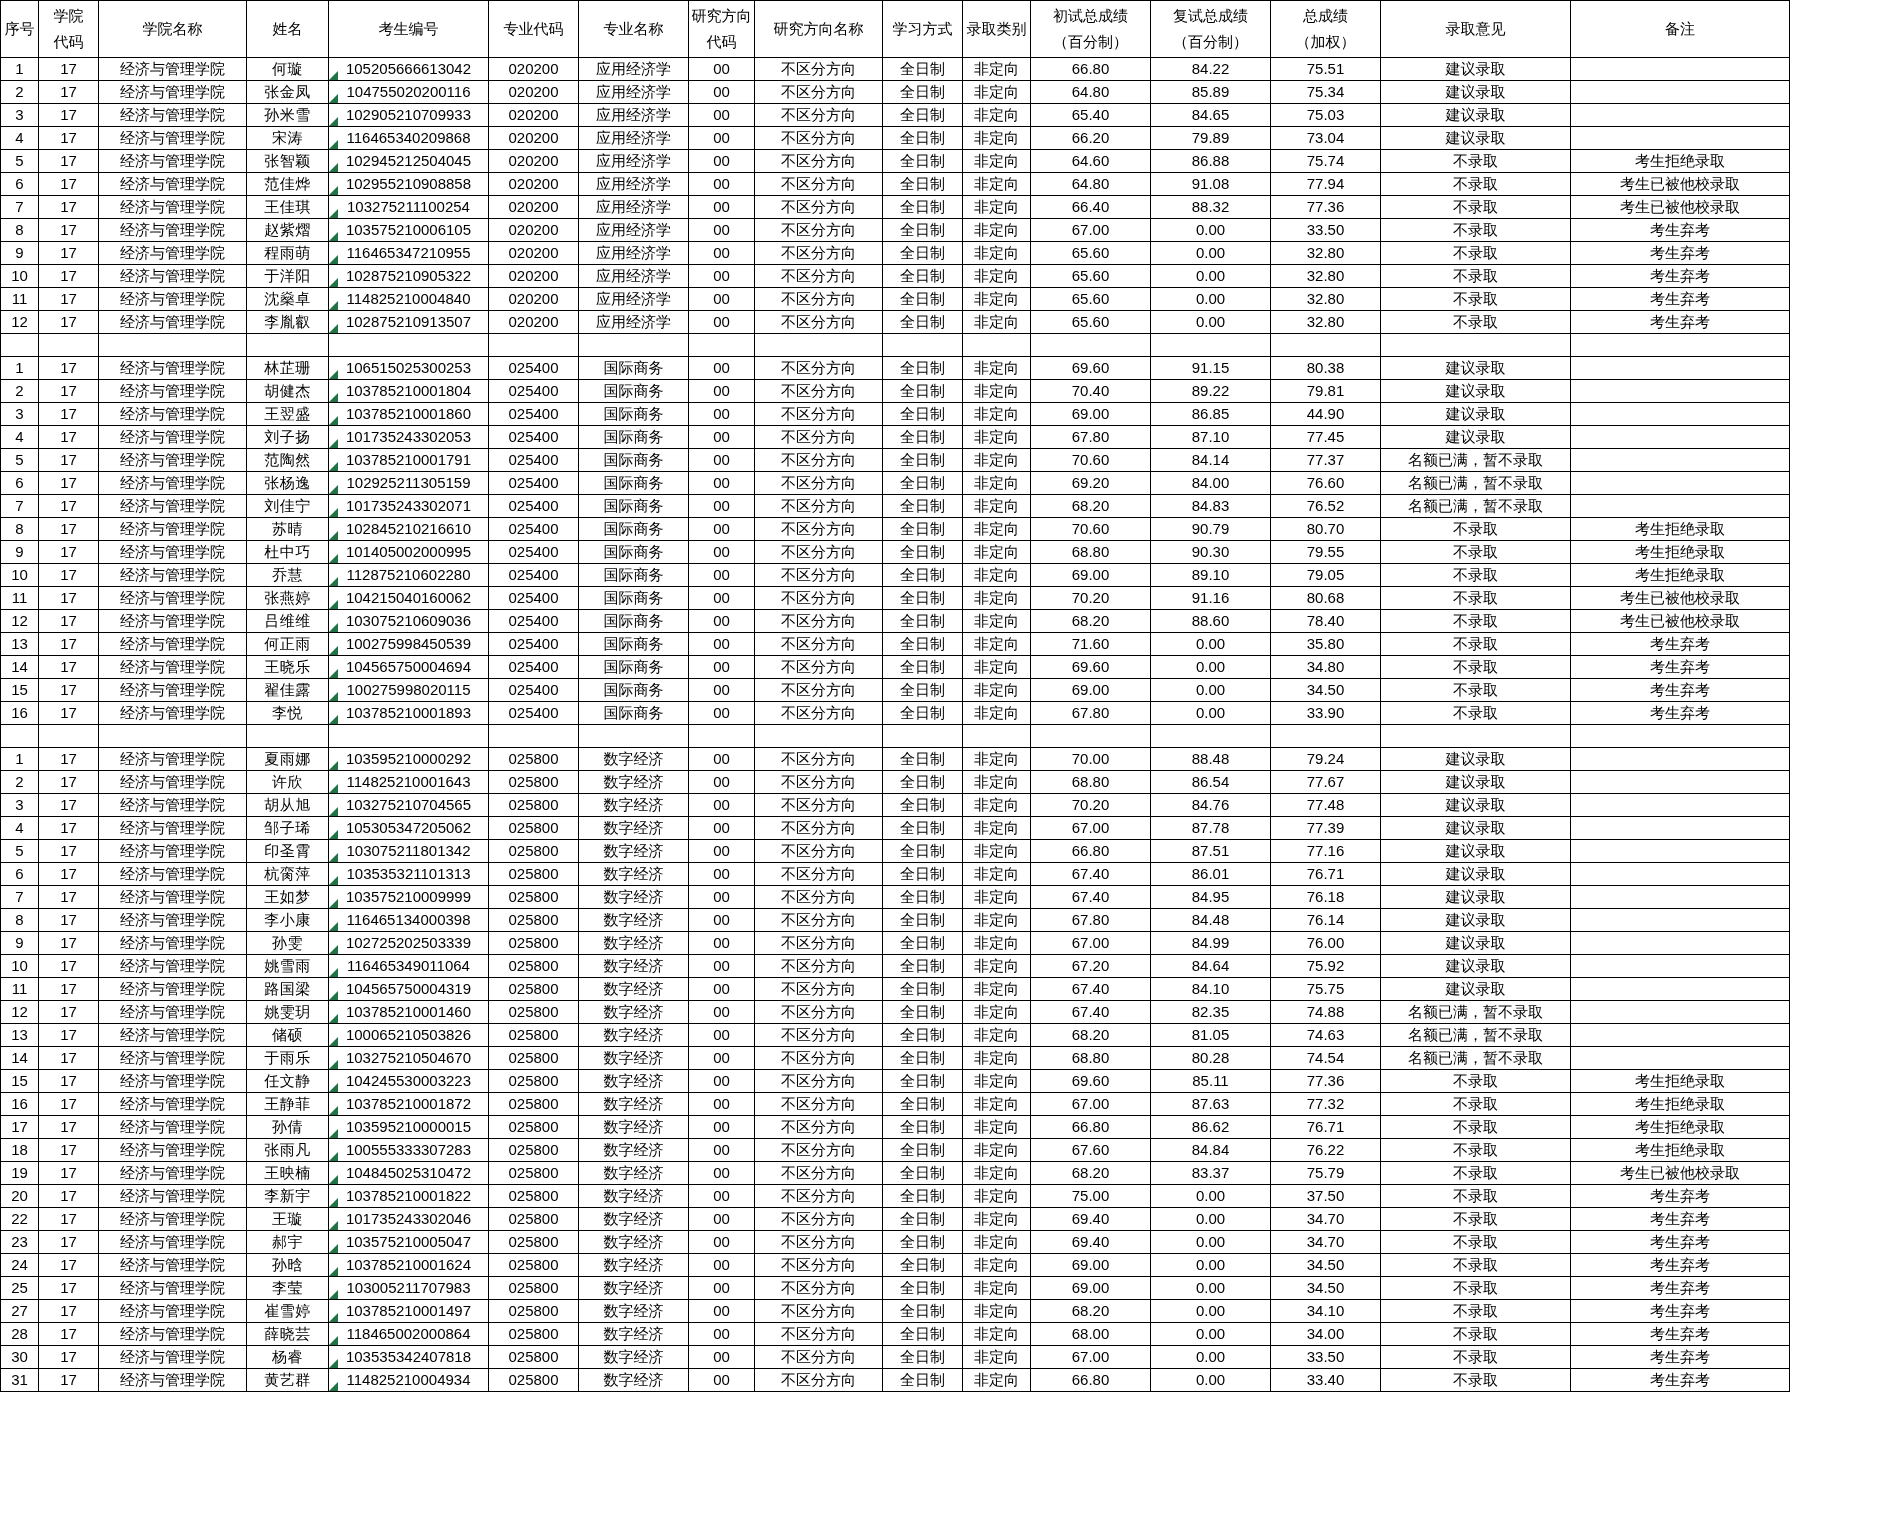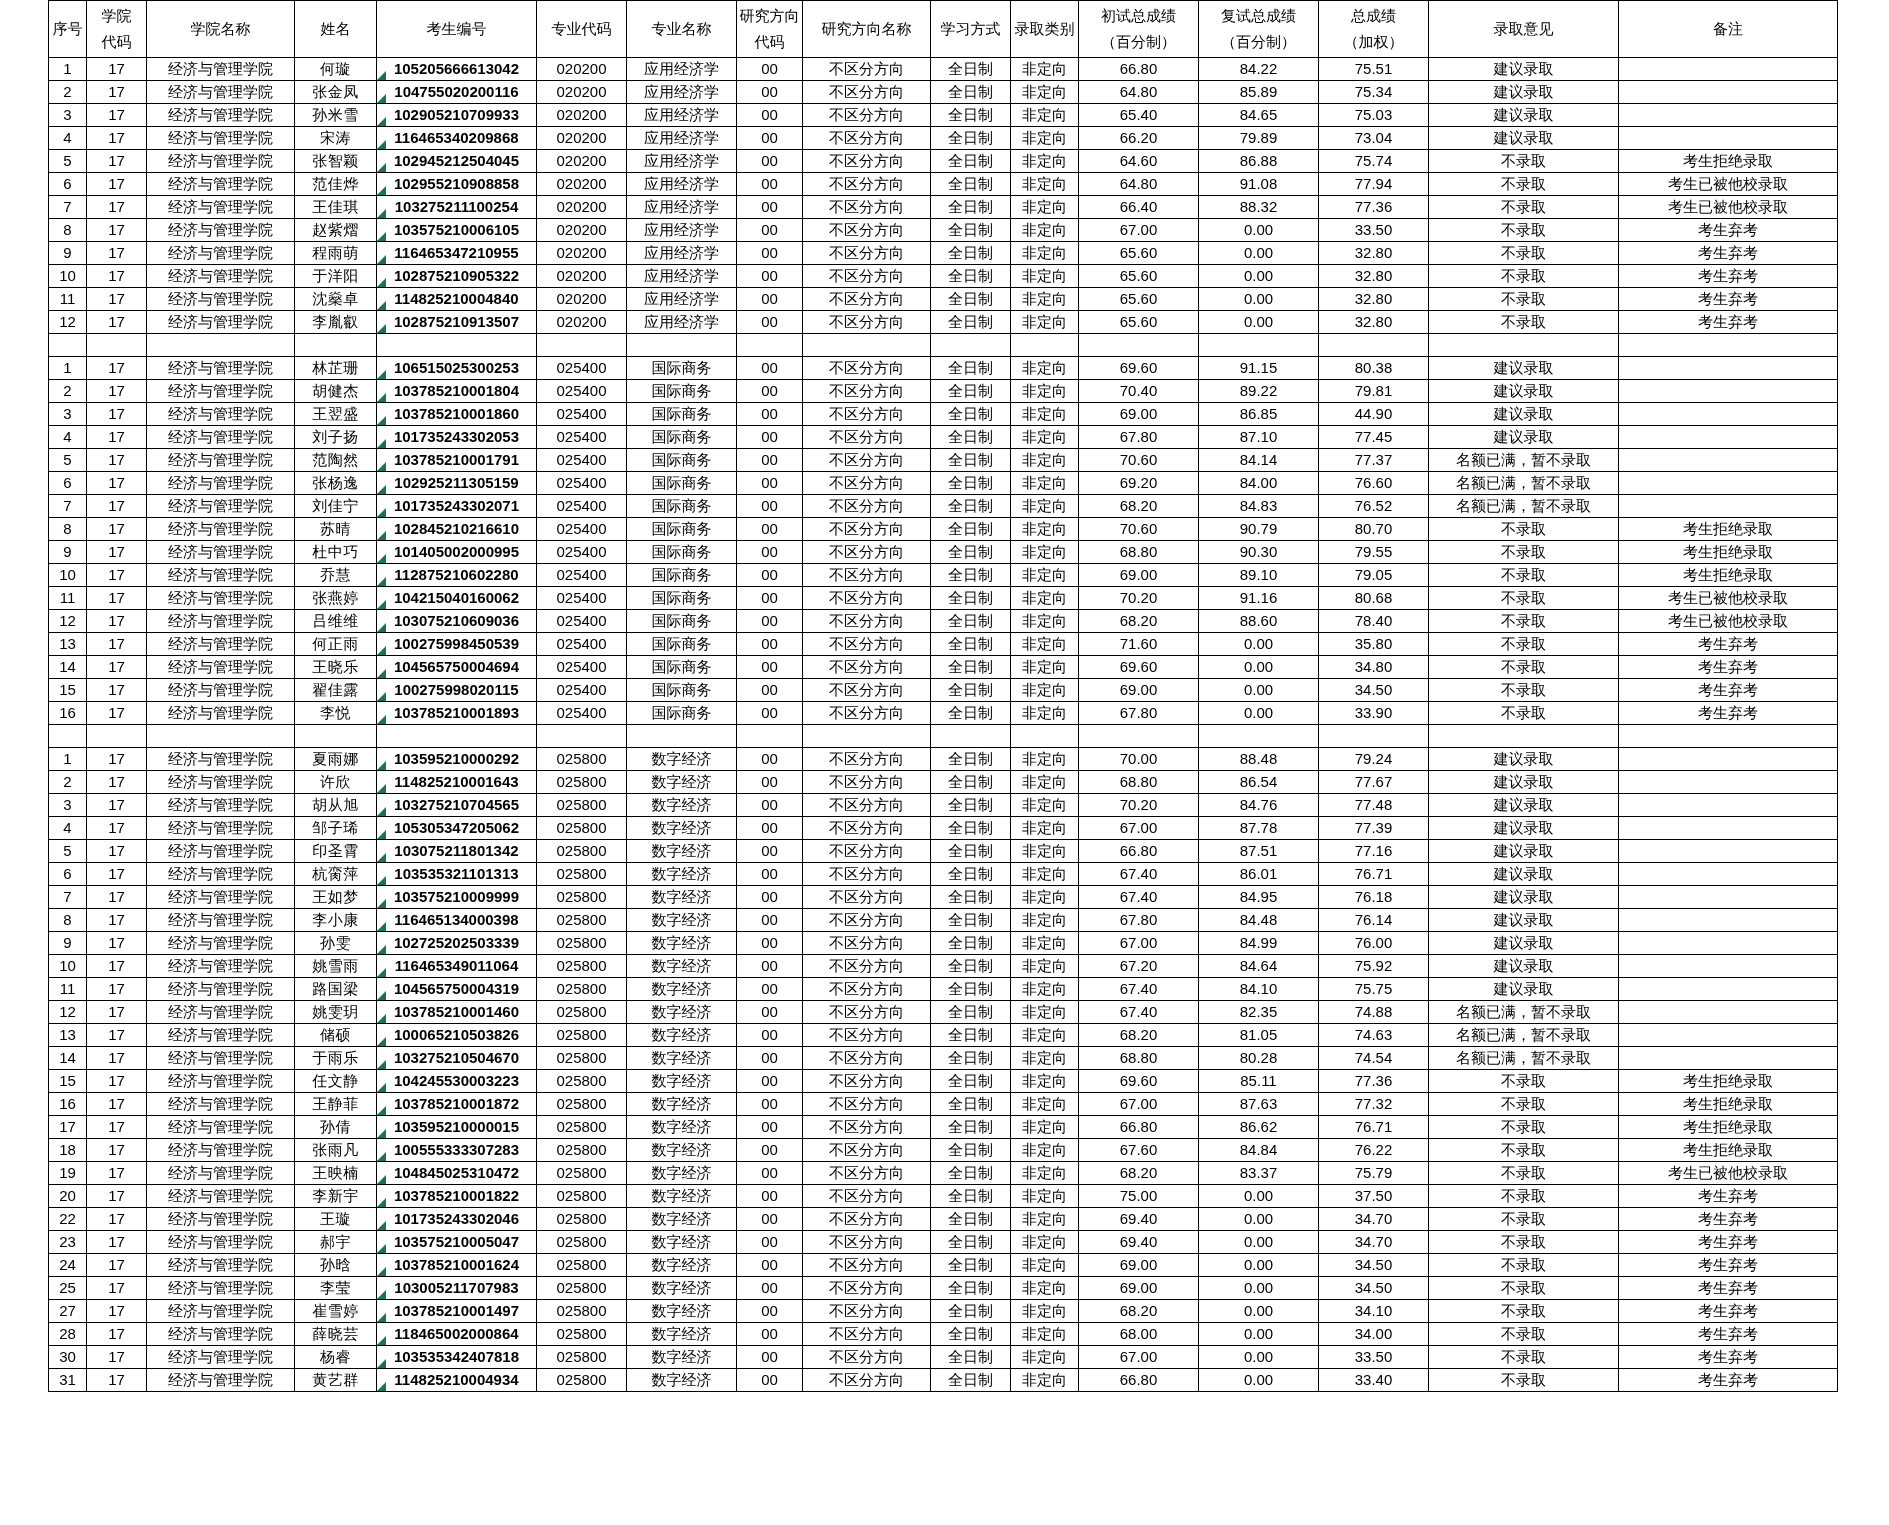--- a/index.html
+++ b/index.html
@@ -14,21 +14,20 @@
   .sheet {
     width: 1889px;
     box-sizing: border-box;
     padding: 0;
   }
   table.grid {
     border-collapse: collapse;
     table-layout: fixed;
     width: 1770px;
     font-size: 15px;
-    margin-left: 48px;
   }
   table.grid th, table.grid td {
     border: 1px solid #000000;
     padding: 0;
     height: 22px;
     line-height: 20px;
     text-align: center;
     vertical-align: middle;
     white-space: nowrap;
     overflow: hidden;
@@ -61,21 +60,20 @@
   col.c-first    { width: 120px; }
   col.c-second   { width: 120px; }
   col.c-total    { width: 110px; }
   col.c-opinion  { width: 190px; }
   col.c-remark   { width: 219px; }
 
   td.num { font-variant-numeric: tabular-nums; }
   td.name { letter-spacing: 0.5px; }
   .tri {
     position: relative;
-    font-weight: bold;
   }
   .tri::after {
     content: "";
     position: absolute;
     left: 0;
     bottom: 0;
     width: 0;
     height: 0;
     border-left: 9px solid transparent;
     border-bottom: 9px solid #217346;

